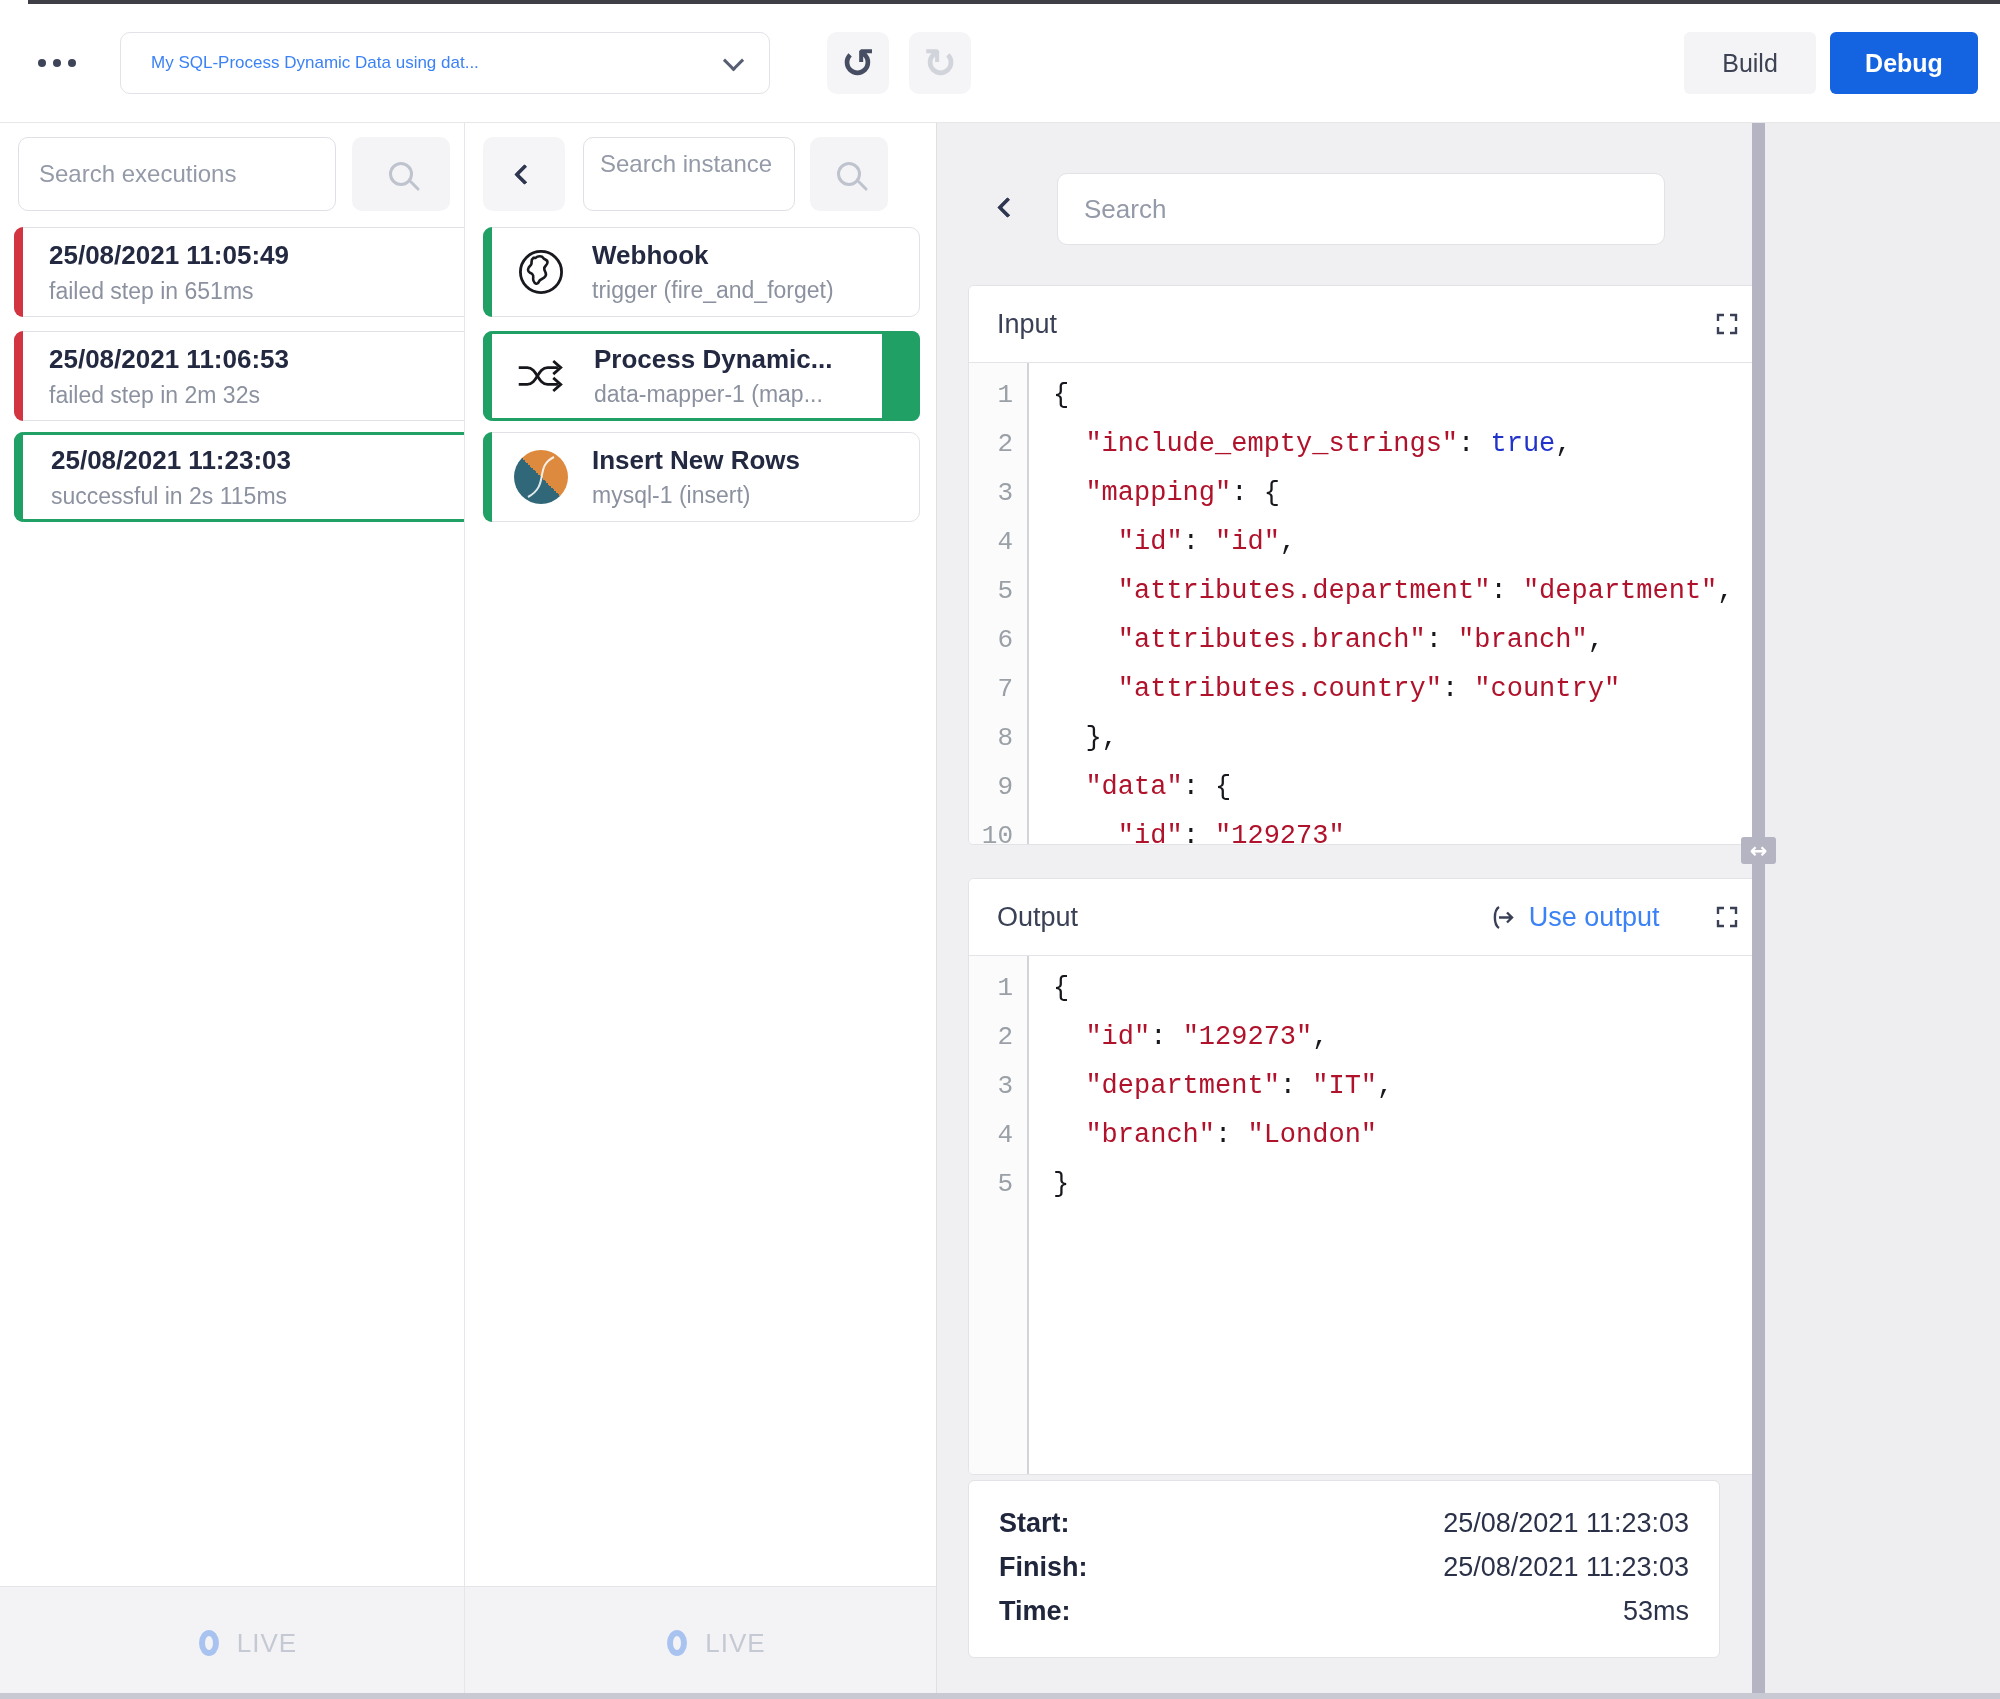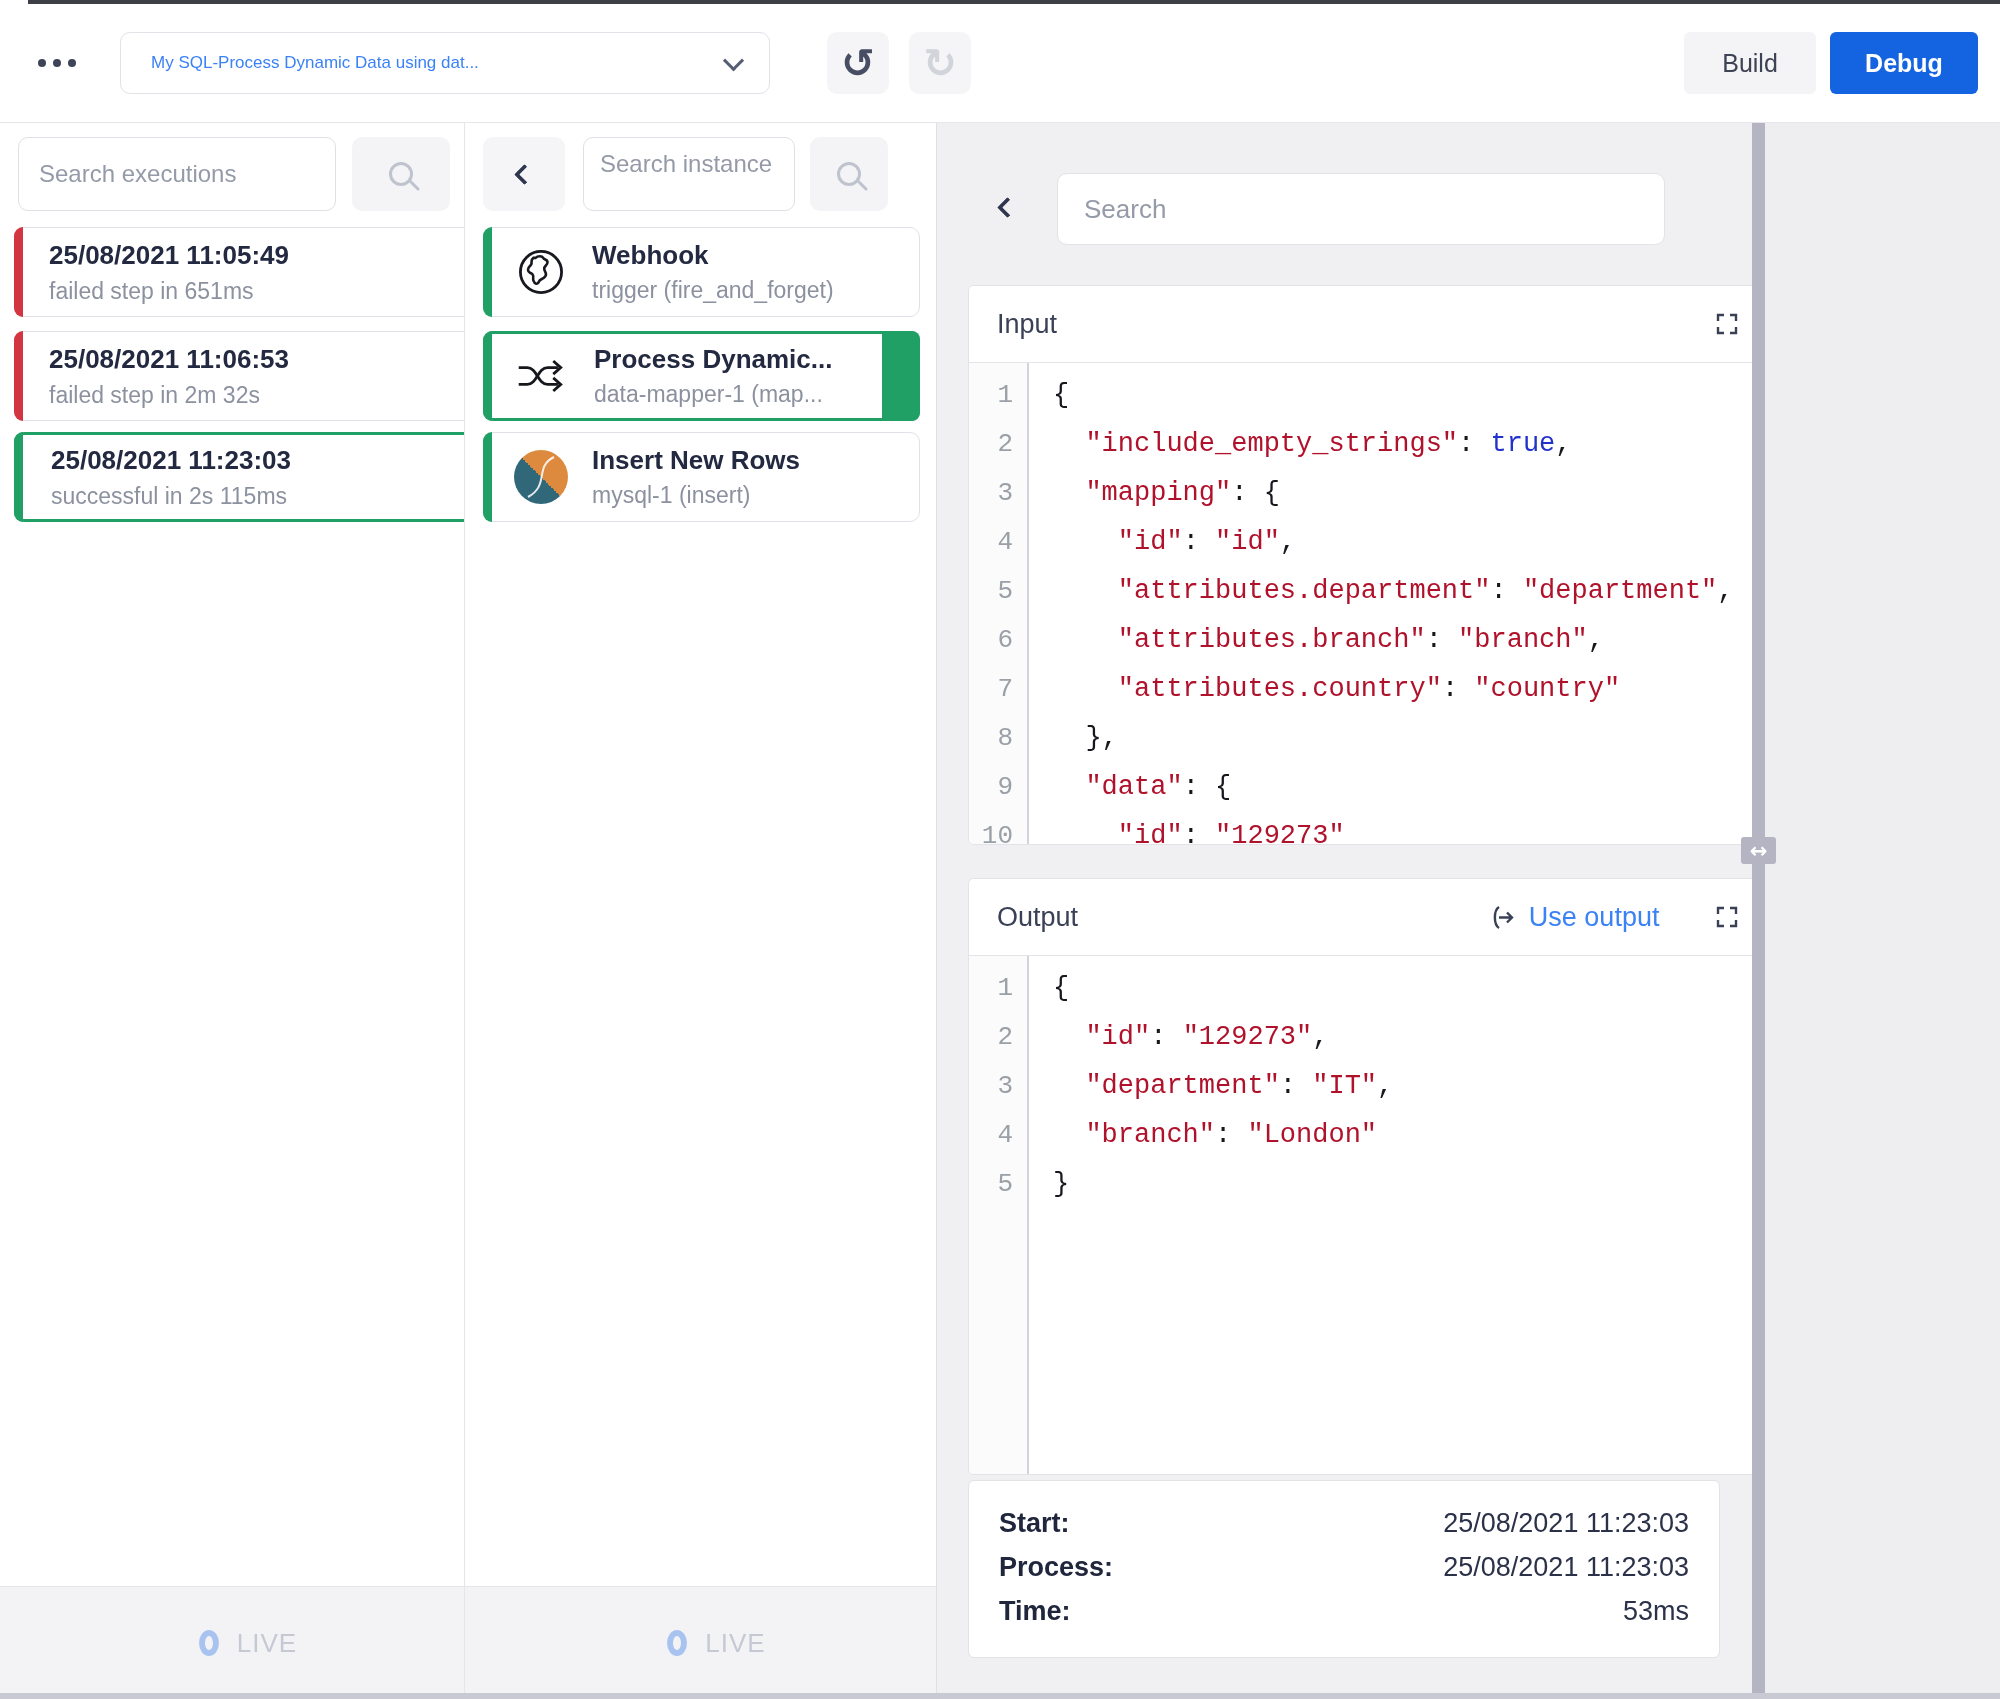--- a/index.html
+++ b/index.html
@@ -327,21 +327,21 @@
         </div>
       </div>
     </div>
 
     <div class="info-card">
       <div class="info-row">
         <span class="info-label">Start:</span>
         <span class="info-value">25/08/2021 11:23:03</span>
       </div>
       <div class="info-row">
-        <span class="info-label">Process:</span>
+        <span class="info-label">Finish:</span>
         <span class="info-value">25/08/2021 11:23:03</span>
       </div>
       <div class="info-row">
         <span class="info-label">Time:</span>
         <span class="info-value">53ms</span>
       </div>
     </div>
   </section>
 
   <div class="right-gutter"></div>

